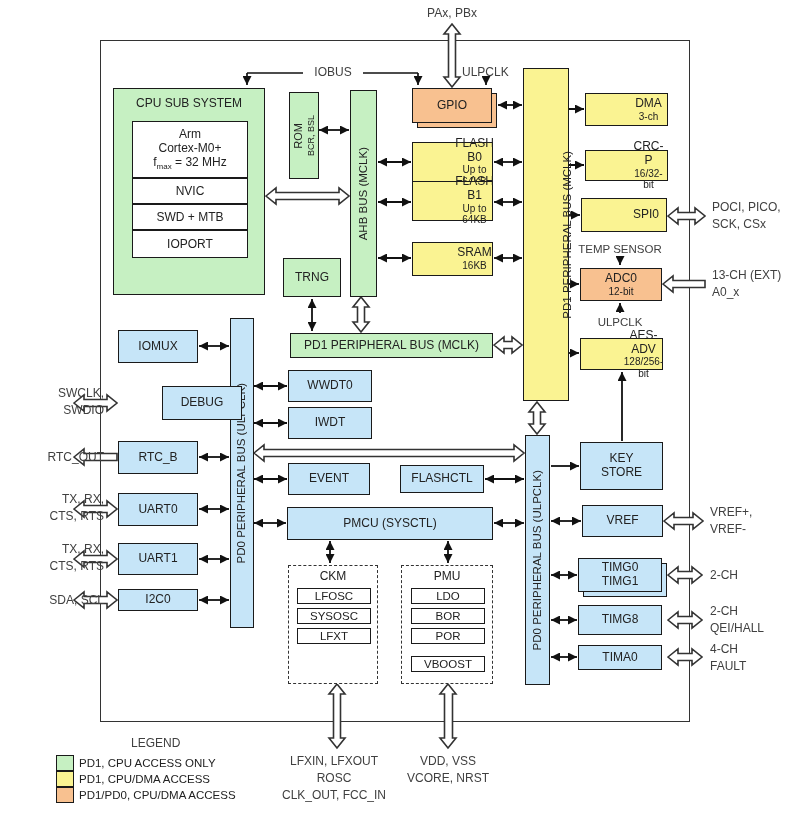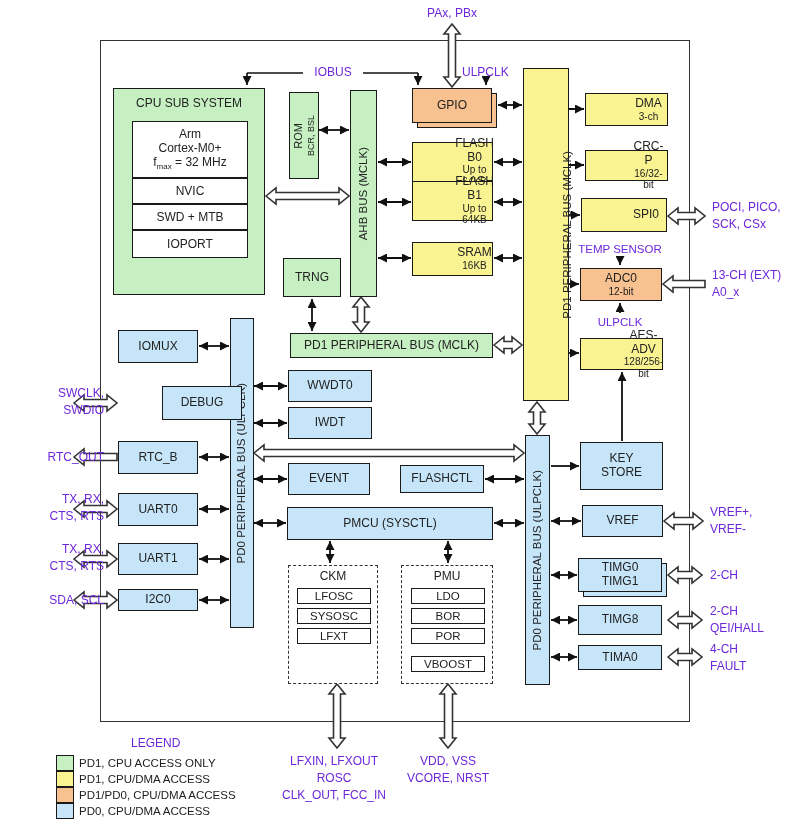--- a/index.html
+++ b/index.html
@@ -6,21 +6,21 @@
   body{width:800px;height:833px;position:relative;font-family:"Liberation Sans",sans-serif;color:#222;}
   .abs{position:absolute;box-sizing:border-box;}
   .box{position:absolute;box-sizing:border-box;border:1.6px solid #1a1a1a;display:flex;flex-direction:column;
        align-items:center;justify-content:center;text-align:center;font-size:12px;line-height:1.15;color:#222;}
   .green{background:#c6f0c2;}
   .yellow{background:#faf392;padding-left:44px;}
   .orange{background:#f8c190;}
   .blue{background:#c6e5f8;}
   .sub{font-size:10px;}
   .vtext{writing-mode:vertical-rl;transform:rotate(180deg);white-space:nowrap;font-size:11px;}
-  .lbl{position:absolute;font-size:12px;line-height:17px;white-space:nowrap;color:#6d28d9;}
+  .lbl{position:absolute;font-size:12px;line-height:17px;white-space:nowrap;color:#404040;}
   .lbl.r{text-align:right;}
   .lbl.c{text-align:center;}
   .dashed{position:absolute;box-sizing:border-box;border:1.6px dashed #333;background:#fff;font-size:12px;}
   .inner{position:absolute;box-sizing:border-box;border:1.5px solid #1a1a1a;background:#fff;
          display:flex;align-items:center;justify-content:center;font-size:11.5px;}
   .legend-row{display:flex;align-items:center;height:16px;}
   .swatch{width:18px;height:16px;border:1.5px solid #1a1a1a;box-sizing:border-box;flex:0 0 18px;}
   .legend-label{font-size:11.5px;margin-left:5px;white-space:nowrap;}
   svg{position:absolute;left:0;top:0;}
   sub.mx{font-size:8px;}
@@ -293,17 +293,13 @@
     <span class="legend-label">PD1, CPU ACCESS ONLY</span>
   </div>
   <div class="legend-row">
     <span class="swatch" style="background: rgb(250, 243, 146);"></span>
     <span class="legend-label">PD1, CPU/DMA ACCESS</span>
   </div>
   <div class="legend-row">
     <span class="swatch" style="background: rgb(248, 193, 144);"></span>
     <span class="legend-label">PD1/PD0, CPU/DMA ACCESS</span>
   </div>
-  <div class="legend-row">
-    <span class="swatch" style="background: rgb(198, 229, 248);"></span>
-    <span class="legend-label">PD0, CPU/DMA ACCESS</span>
-  </div>
 </div>
 
 </body></html>

